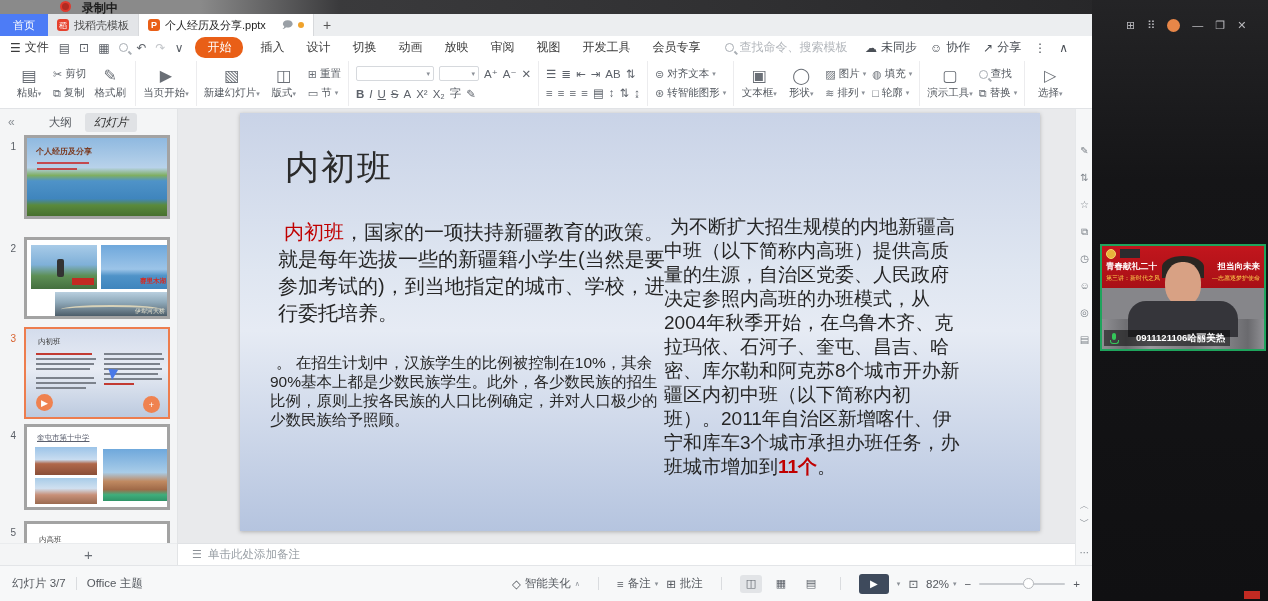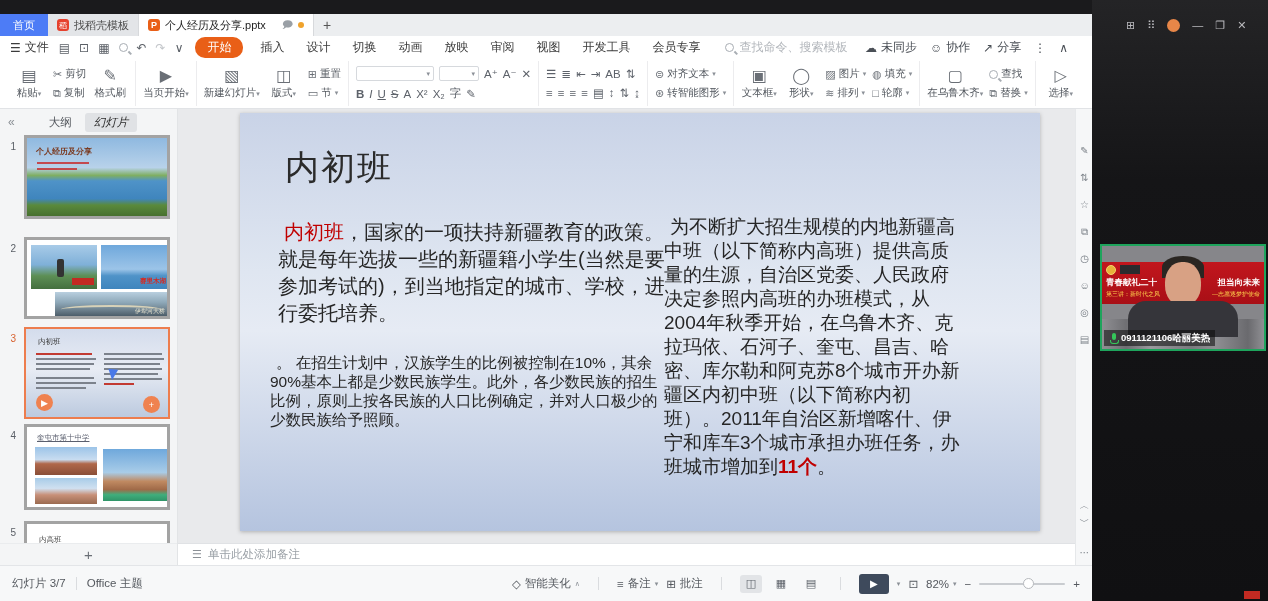--- a/index.html
+++ b/index.html
@@ -15,31 +15,31 @@
 
   
   #right-dark { position:absolute; left:1092px; top:0; width:176px; height:601px;
     background:linear-gradient(180deg,#242426 0,#151517 30%,#101012 100%); }
   #win-controls { position:absolute; left:1126px; top:15px; width:140px; height:20px; display:flex; align-items:center; gap:12px; color:#b9b9bd; font-size:11px; }
   #win-controls .avatar { width:13px; height:13px; border-radius:50%; background:#e78648; display:inline-block; }
   .red-indicator { position:absolute; left:1244px; top:591px; width:16px; height:8px; background:#c22a22; }
 
   
   #overlay { position:absolute; left:1100px; top:244px; width:166px; height:107px; border:2px solid #1ea45c; background:#86868a; overflow:hidden; }
-  .ov-banner { position:absolute; left:0; top:16px; right:0; height:42px; background:linear-gradient(180deg,#c2161d 0,#a80f16 100%);padding-left:8px; }
+  .ov-banner { position:absolute; left:0; top:0; right:0; height:42px; background:linear-gradient(180deg,#c2161d 0,#a80f16 100%);padding-left:8px; }
   .ov-logo1 { position:absolute; left:4px; top:3px; width:10px; height:10px; border-radius:50%; background:#e8b23a; border:1px solid #f5d56a; }
   .ov-logo2 { position:absolute; left:18px; top:3px; width:20px; height:9px; background:#2b2b2e; }
   .ov-line1 { position:absolute; left:4px; right:4px; top:15px; display:flex; justify-content:space-between; color:#fff; font-size:8.5px; font-weight:bold; white-space:nowrap; }
   .ov-line2 { position:absolute; left:4px; right:4px; top:28px; display:flex; justify-content:space-between; color:#ffd34d; font-size:6px; white-space:nowrap; }
   .ov-bg-buildings { position:absolute; left:0; right:0; bottom:0; height:30px;
     background:linear-gradient(90deg,#8f8f93 0,#6f6f73 15%,#9a9a9e 30%,#7a7a7e 55%,#8f8f93 70%,#6a6a6e 90%,#8f8f93 100%); }
   .ov-face { position:absolute; left:50%; top:16px; transform:translateX(-50%); width:36px; height:44px; border-radius:46%; background:#d8a184; }
   .ov-hair { position:absolute; left:50%; top:10px; transform:translateX(-50%); width:42px; height:22px; border-radius:50% 50% 0 0; background:#2a2622; }
   .ov-body { position:absolute; left:50%; bottom:12px; transform:translateX(-50%); width:110px; height:36px; border-radius:18px 18px 0 0; background:#35353a; }
-  .ov-caption { position:absolute; left:2px; bottom:3px; height:16px; display:flex; align-items:center; gap:3px; background:rgba(10,10,10,.55); padding:0 5px; }
+  .ov-caption { position:absolute; left:2px; bottom:3px; height:16px; display:flex; align-items:center; gap:18px; background:rgba(10,10,10,.55); padding:0 5px; }
   .mic-icon { width:9px; height:11px; display:inline-block; position:relative; }
   .mic-icon::before { content:""; position:absolute; left:2.5px; top:0; width:4px; height:7px; border-radius:2px; background:#35c75a; }
   .mic-icon::after { content:""; position:absolute; left:1px; bottom:0; width:7px; height:3px; border-radius:0 0 3px 3px; border:1px solid #35c75a; border-top:none; }
   .ov-caption span { color:#fff; font-size:9.5px; font-weight:bold; white-space:nowrap; }
 
   
   #app { position:absolute; left:0; top:14px; width:1092px; height:587px; background:#fff;border-radius:13px; }
 
   
   .tabbar { position:absolute; left:0; top:0; width:100%; height:22px; background:#eceef0; display:flex; align-items:stretch; }
@@ -150,20 +150,24 @@
   .view-ic.sel { background:#e2e4e7; }
   .play-btn { width:30px; height:20px; background:#3e4a5c; border-radius:3px; color:#fff; display:flex; align-items:center; justify-content:center; font-size:10px; }
   .zoom-slider { position:relative; width:86px; height:2px; background:#c9ccd0; border-radius:1px; }
   .zoom-knob { position:absolute; left:44px; top:-5px; width:11px; height:11px; border:1px solid #b6b9bd; background:#fff; border-radius:50%; }
 </style>
 </head>
 <body>
 
 <div id="stage">
 
+  <div id="top-strip">
+    <span class="rec-dot"></span>
+    <span class="rec-label">录制中</span>
+  </div>
 
   <div id="right-dark"></div>
   <div id="win-controls">
     <span>⊞</span>
     <span>⠿</span>
     <span class="avatar"></span>
     <span>—</span>
     <span>❐</span>
     <span>✕</span>
   </div>
@@ -395,21 +399,21 @@
           <span class="sm">
               <span class="ic">□</span>
               <span>轮廓</span>
               <span class="dd">▾</span>
             </span>
         </div>
       </div>
       <div class="rg">
         <div class="bigbtn">
           <span class="big-ic">▢</span>
-          <span><span>在乌鲁木齐</span><span class="dd">▾</span></span>
+          <span><span>演示工具</span><span class="dd">▾</span></span>
         </div>
         <div class="vstack">
           <span class="sm">
               <span class="mag"></span>
               <span>查找</span>
             </span>
           <span class="sm">
               <span class="ic">⧉</span>
               <span>替换</span>
               <span class="dd">▾</span>

